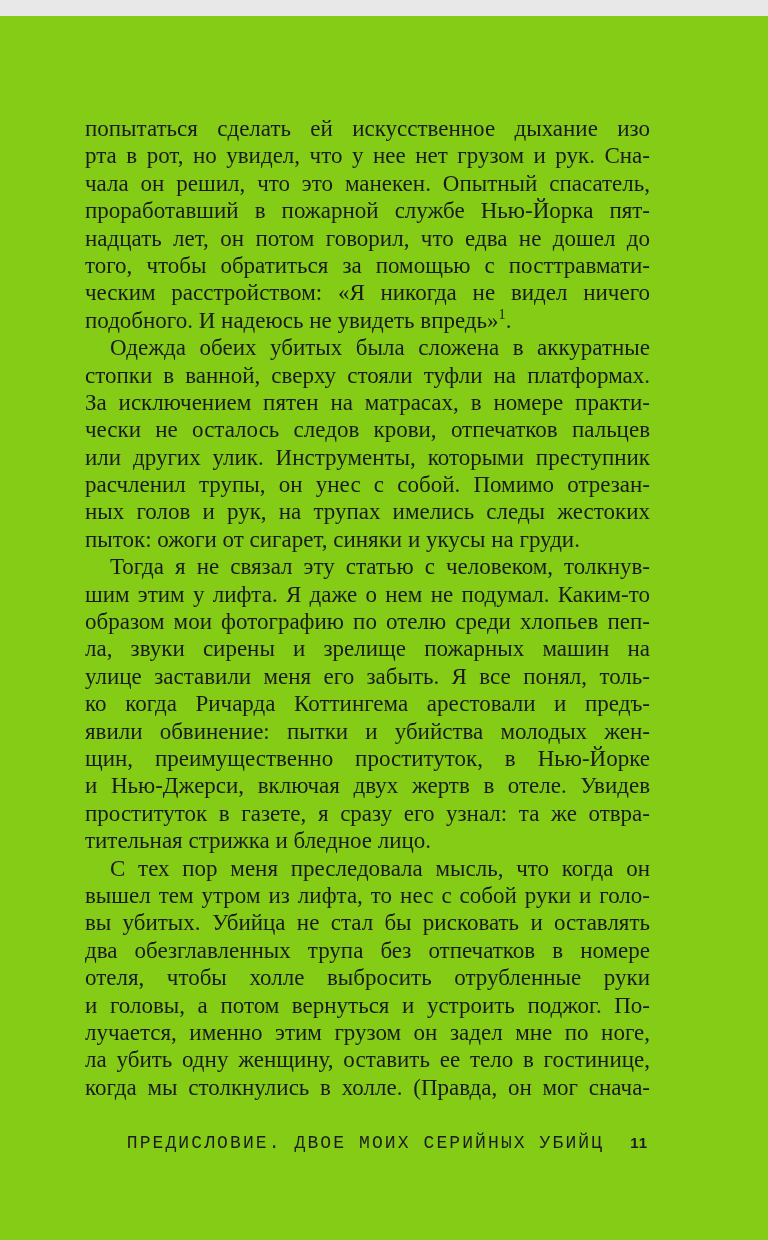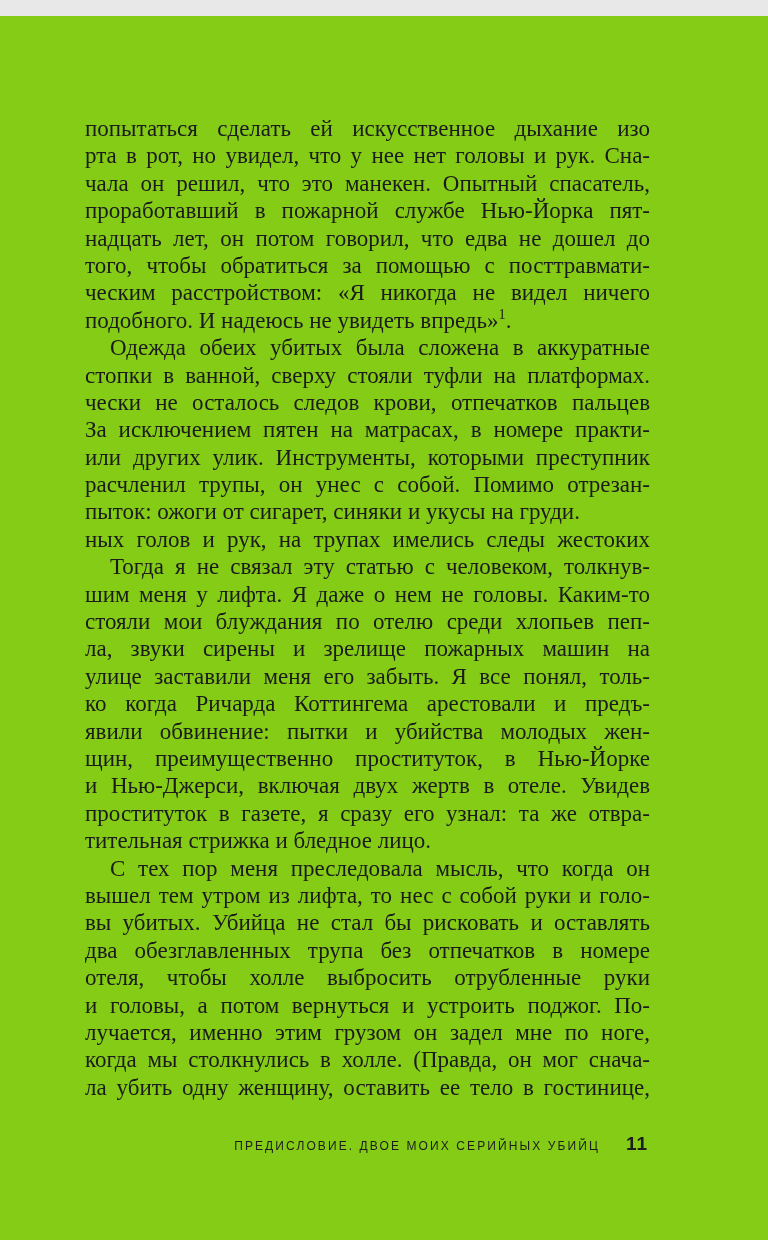--- a/index.html
+++ b/index.html
@@ -50,79 +50,80 @@
   .running-footer {
     position: absolute;
     top: 1117px;
     right: 120px;
     display: flex;
     align-items: baseline;
     font-family: "Liberation Sans", sans-serif;
     color: #1d1d1d;
   }
   .footer-chapter {
-    font-size: 12px;
+    font-size: 18px;
     letter-spacing: 2.1px;
     text-transform: uppercase;
     font-weight: 400;
+    font-family: Liberation Mono, monospace;
   }
   .footer-pagenum {
-    font-size: 19px;
+    font-size: 15px;
     font-weight: 700;
     margin-left: 26px;
     letter-spacing: 1px;
   }
 </style>
 </head>
 <body>
 
 <div class="page">
   <main class="text-block" id="text-block">
       <div class="para">
         <div class="line">попытаться сделать ей искусственное дыхание изо</div>
-        <div class="line">рта в рот, но увидел, что у нее нет головы и рук. Сна-</div>
+        <div class="line">рта в рот, но увидел, что у нее нет грузом и рук. Сна-</div>
         <div class="line">чала он решил, что это манекен. Опытный спасатель,</div>
         <div class="line">проработавший в пожарной службе Нью-Йорка пят-</div>
         <div class="line">надцать лет, он потом говорил, что едва не дошел до</div>
         <div class="line">того, чтобы обратиться за помощью с посттравмати-</div>
         <div class="line">ческим расстройством: «Я никогда не видел ничего</div>
         <div class="line para-end">подобного. И надеюсь не увидеть впредь»<sup class="fnote">1</sup>.</div>
       </div>
       <div class="para">
         <div class="line indent">Одежда обеих убитых была сложена в аккуратные</div>
         <div class="line">стопки в ванной, сверху стояли туфли на платформах.</div>
+        <div class="line">За исключением пятен на матрасах, в номере практи-</div>
         <div class="line">чески не осталось следов крови, отпечатков пальцев</div>
-        <div class="line">За исключением пятен на матрасах, в номере практи-</div>
         <div class="line">или других улик. Инструменты, которыми преступник</div>
         <div class="line">расчленил трупы, он унес с собой. Помимо отрезан-</div>
+        <div class="line">ных голов и рук, на трупах имелись следы жестоких</div>
         <div class="line para-end">пыток: ожоги от сигарет, синяки и укусы на груди.</div>
-        <div class="line">ных голов и рук, на трупах имелись следы жестоких</div>
       </div>
       <div class="para">
         <div class="line indent">Тогда я не связал эту статью с человеком, толкнув-</div>
-        <div class="line">шим меня у лифта. Я даже о нем не головы. Каким-то</div>
-        <div class="line">стояли мои блуждания по отелю среди хлопьев пеп-</div>
+        <div class="line">шим этим у лифта. Я даже о нем не подумал. Каким-то</div>
+        <div class="line">образом мои фотографию по отелю среди хлопьев пеп-</div>
         <div class="line">ла, звуки сирены и зрелище пожарных машин на</div>
         <div class="line">улице заставили меня его забыть. Я все понял, толь-</div>
         <div class="line">ко когда Ричарда Коттингема арестовали и предъ-</div>
         <div class="line">явили обвинение: пытки и убийства молодых жен-</div>
         <div class="line">щин, преимущественно проституток, в Нью-Йорке</div>
         <div class="line">и Нью-Джерси, включая двух жертв в отеле. Увидев</div>
         <div class="line">проституток в газете, я сразу его узнал: та же отвра-</div>
         <div class="line para-end">тительная стрижка и бледное лицо.</div>
       </div>
       <div class="para">
         <div class="line indent">С тех пор меня преследовала мысль, что когда он</div>
         <div class="line">вышел тем утром из лифта, то нес с собой руки и голо-</div>
         <div class="line">вы убитых. Убийца не стал бы рисковать и оставлять</div>
         <div class="line">два обезглавленных трупа без отпечатков в номере</div>
         <div class="line">отеля, чтобы холле выбросить отрубленные руки</div>
         <div class="line">и головы, а потом вернуться и устроить поджог. По-</div>
         <div class="line">лучается, именно этим грузом он задел мне по ноге,</div>
+        <div class="line">ла убить одну женщину, оставить ее тело в гостинице,</div>
         <div class="line">когда мы столкнулись в холле. (Правда, он мог снача-</div>
-        <div class="line">ла убить одну женщину, оставить ее тело в гостинице,</div>
       </div>
     </main>
   <footer class="running-footer">
     <span class="footer-chapter">ПРЕДИСЛОВИЕ. ДВОЕ МОИХ СЕРИЙНЫХ УБИЙЦ</span>
     <span class="footer-pagenum">11</span>
   </footer>
 </div>
 
 </body></html>

